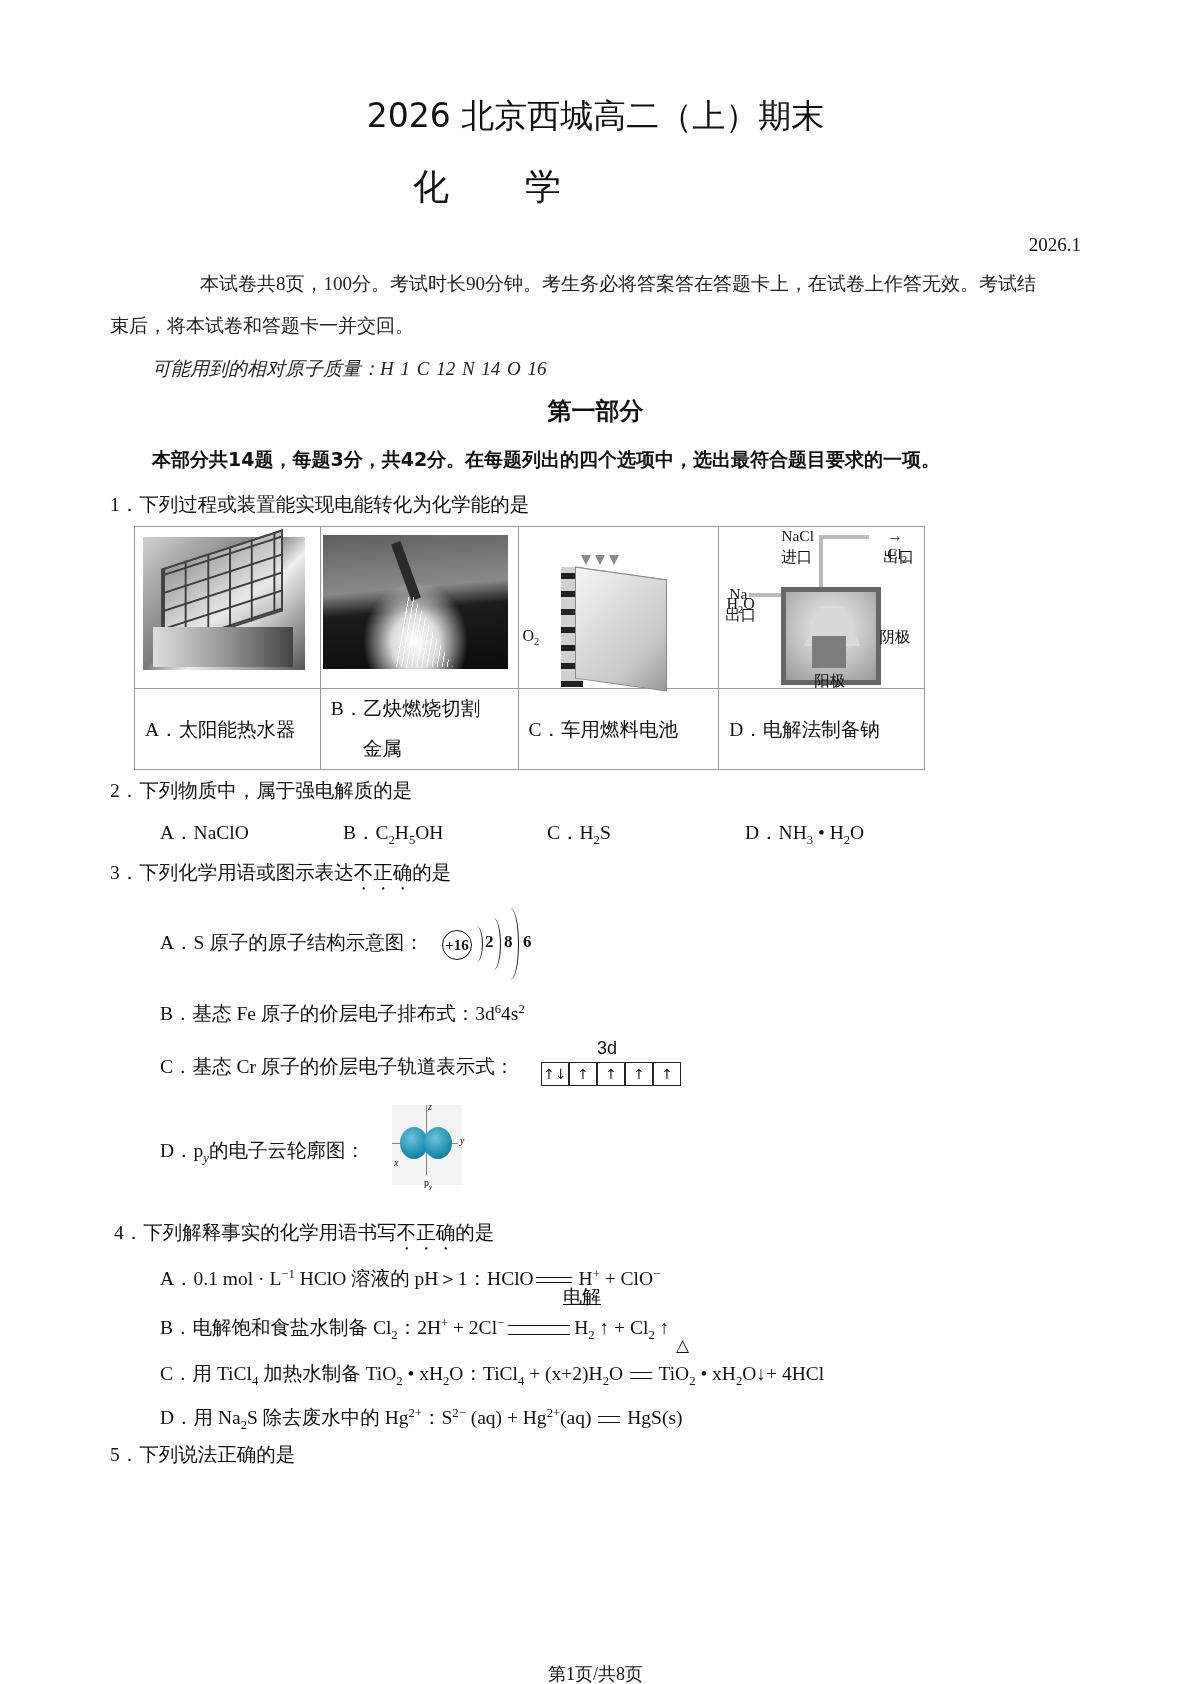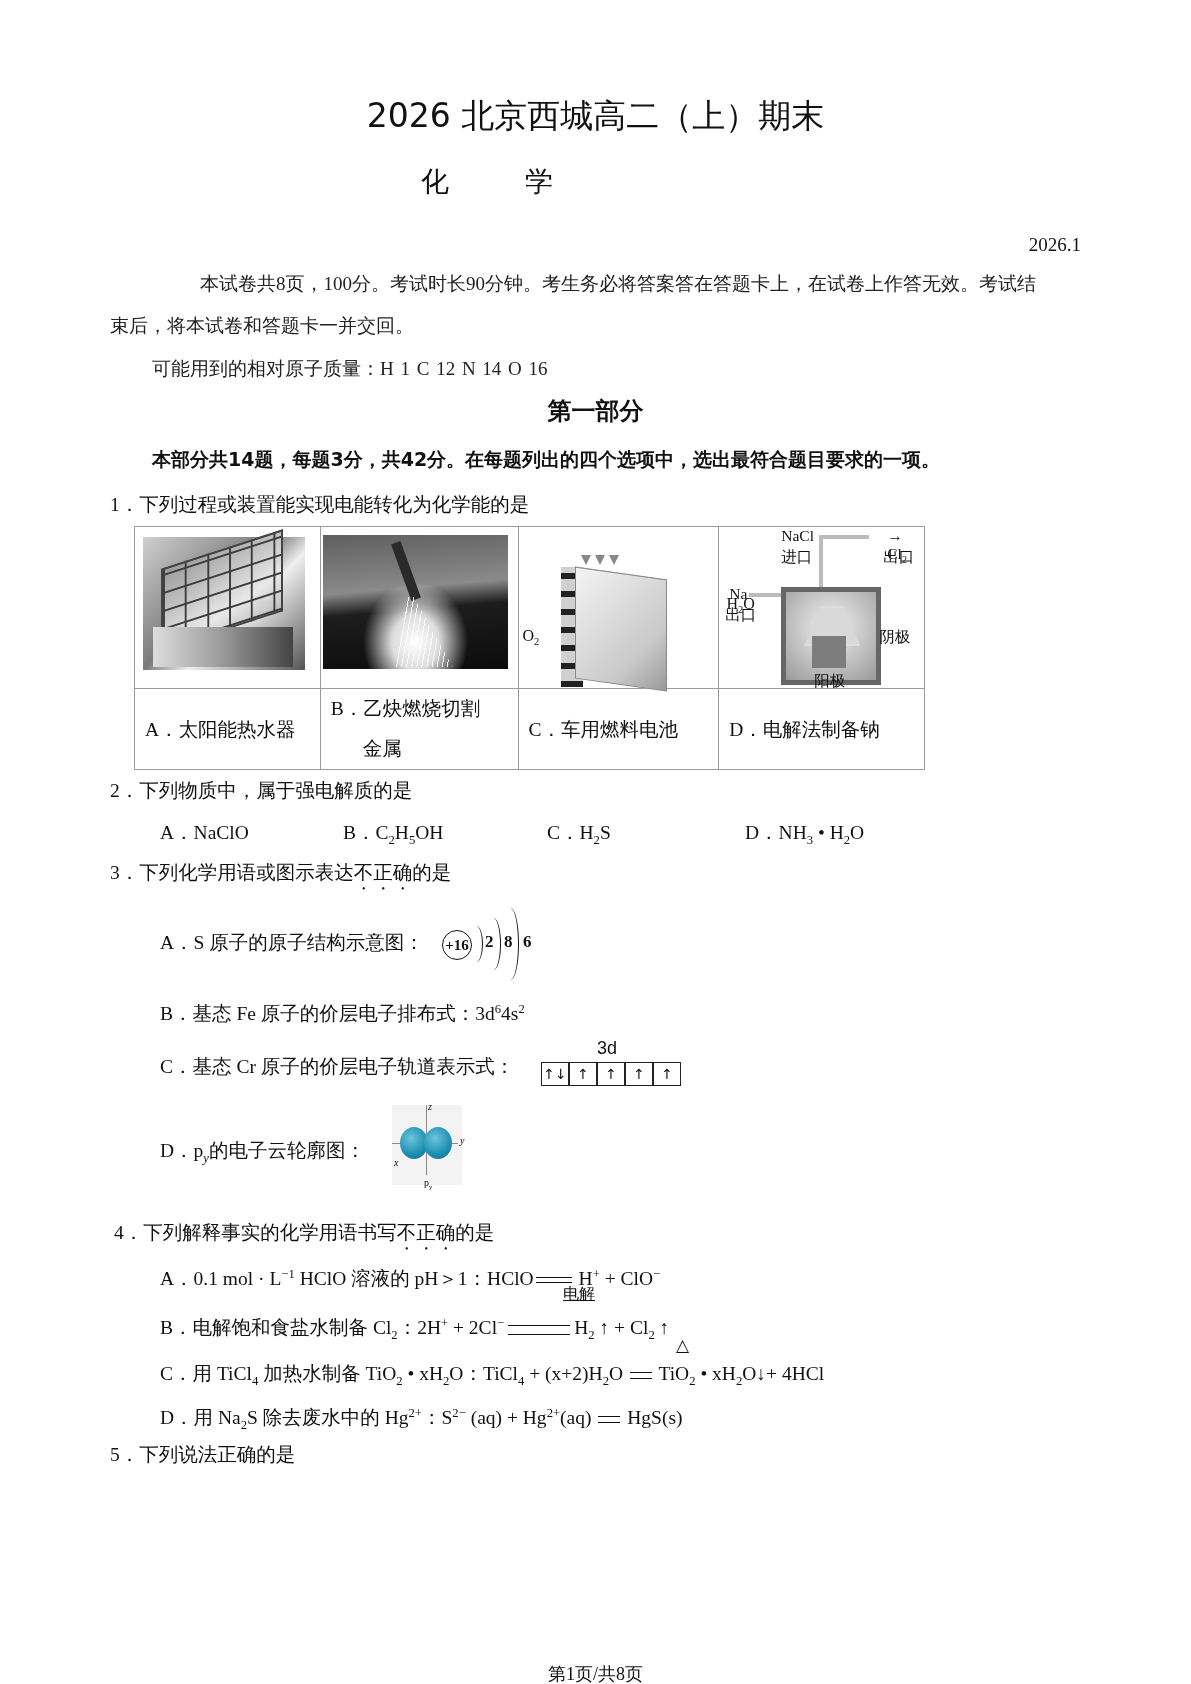--- a/index.html
+++ b/index.html
@@ -1,20 +1,20 @@
 <!DOCTYPE html>
 <html><head>
 <meta charset="utf-8">
 <style>
   html, body { margin:0; padding:0; background:#ffffff; }
   body { width:1191px; height:1684px; position:relative; overflow:hidden;
          font-family:"Liberation Serif","DejaVu Serif",serif; color:#111; }
   .abs { position:absolute; white-space:nowrap; }
   .title { left:0; width:1191px; text-align:center; top:94px; font-family:"DejaVu Sans","Liberation Sans",sans-serif; font-size:33px; letter-spacing:0px; }
-  .subject { left:0; width:974px; text-align:center; top:163px; font-family:"DejaVu Sans","Liberation Sans",sans-serif; font-size:28px; word-spacing:0; }
+  .subject { left:0; width:974px; text-align:center; top:163px; font-family:"DejaVu Sans","Liberation Sans",sans-serif; font-size:36px; word-spacing:0; }
   .subject span { display:inline-block; margin:0 38px; }
   .date { right:110px; top:234px; font-size:19px; }
   .para { font-size:19px; color:#222; }
   .part { left:0; width:1191px; text-align:center; top:395px; font-family:"DejaVu Sans","Liberation Sans",sans-serif; font-size:24px; font-weight:bold; }
   .instr { left:152px; top:447px; font-family:"DejaVu Sans","Liberation Sans",sans-serif; font-size:19px; font-weight:bold; }
   .q { font-size:19.5px; }
   .opt { font-size:19.5px; }
   sub, sup { font-size:0.65em; line-height:0; }
   .emdot { text-emphasis: dot; -webkit-text-emphasis: dot; text-emphasis-position: under; -webkit-text-emphasis-position: under; }
 
@@ -67,32 +67,32 @@
 
   .pycloud { position:absolute; width:70px; height:80px; background:#f3f3f3; }
   .lobe { position:absolute; top:22px; width:28px; height:32px; border-radius:50%; background:radial-gradient(circle at 40% 35%,#6cc4dc,#1d8fb0 60%,#0f6f8f); }
 
   .footer { left:0; width:1191px; text-align:center; top:1662px; font-size:18px; }
   .eqarrow { display:inline-block; position:relative; width:40px; height:14px; vertical-align:middle; }
   .eqarrow::before { content:""; position:absolute; left:2px; right:2px; top:3px; border-top:1.5px solid #111; }
   .eqarrow::after { content:""; position:absolute; left:2px; right:2px; top:8px; border-top:1.5px solid #111; }
   .dbl { display:inline-block; width:62px; height:8px; border-top:1.5px solid #111; border-bottom:1.5px solid #111; vertical-align:middle; margin:0 4px; }
   .dbl-s { display:inline-block; width:22px; height:5px; border-top:1.5px solid #111; border-bottom:1.5px solid #111; vertical-align:middle; margin:0 2px; }
-  .under-note { position:absolute; font-family:"DejaVu Sans",sans-serif; font-size:16px;text-decoration:underline; }
+  .under-note { position:absolute; font-family:"DejaVu Sans",sans-serif; font-size:19px;text-decoration:underline; }
 </style>
 </head>
 <body>
 
 <div class="abs title">2026 北京西城高二（上）期末</div>
 <div class="abs subject"><span>化</span><span>学</span></div>
 <div class="abs date">2026.1</div>
 
 <div class="abs para" style="left:152px; top:271px;margin-left:48px;">本试卷共8页，100分。考试时长90分钟。考生务必将答案答在答题卡上，在试卷上作答无效。考试结</div>
 <div class="abs para" style="left:110px; top:313px;">束后，将本试卷和答题卡一并交回。</div>
-<div class="abs para" style="left:152px; top:356px; word-spacing:2px;">可能用到的相对原子质量：H 1   C 12   N 14   O 16</div>
+<div class="abs para" style="left:152px; top:356px; word-spacing:2px;font-style:italic;">可能用到的相对原子质量：H 1   C 12   N 14   O 16</div>
 
 <div class="abs part">第一部分</div>
 <div class="abs instr">本部分共14题，每题3分，共42分。在每题列出的四个选项中，选出最符合题目要求的一项。</div>
 
 <div class="abs q" style="left:110px; top:491px;"><span>1．</span><span>下列过程或装置能实现电能转化为化学能的是</span></div>
 
 <table class="q1table">
   <tbody>
       <tr>
     <td class="cell-img" style="width:185px;">

